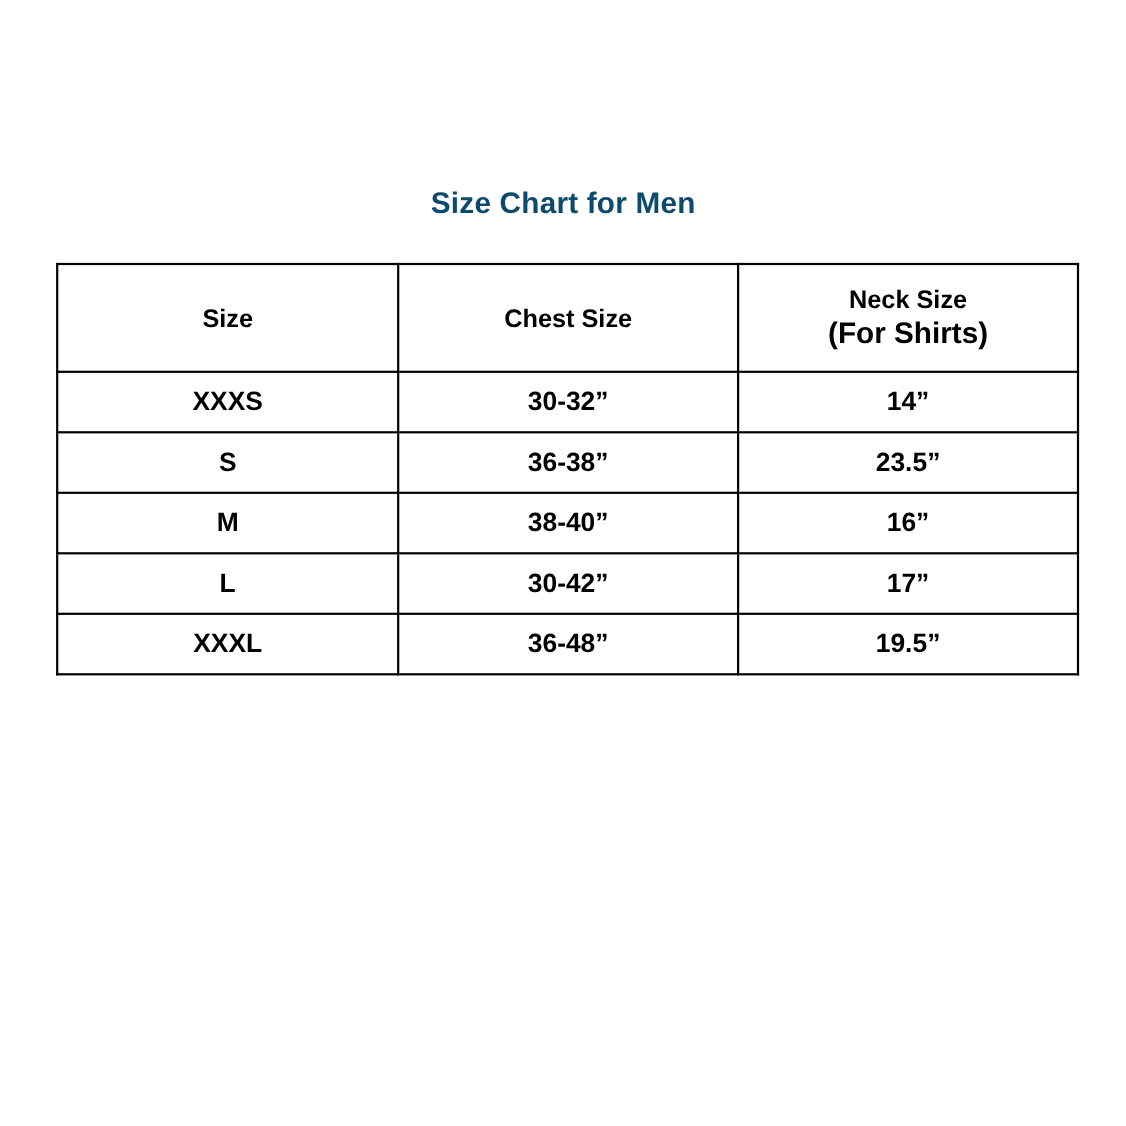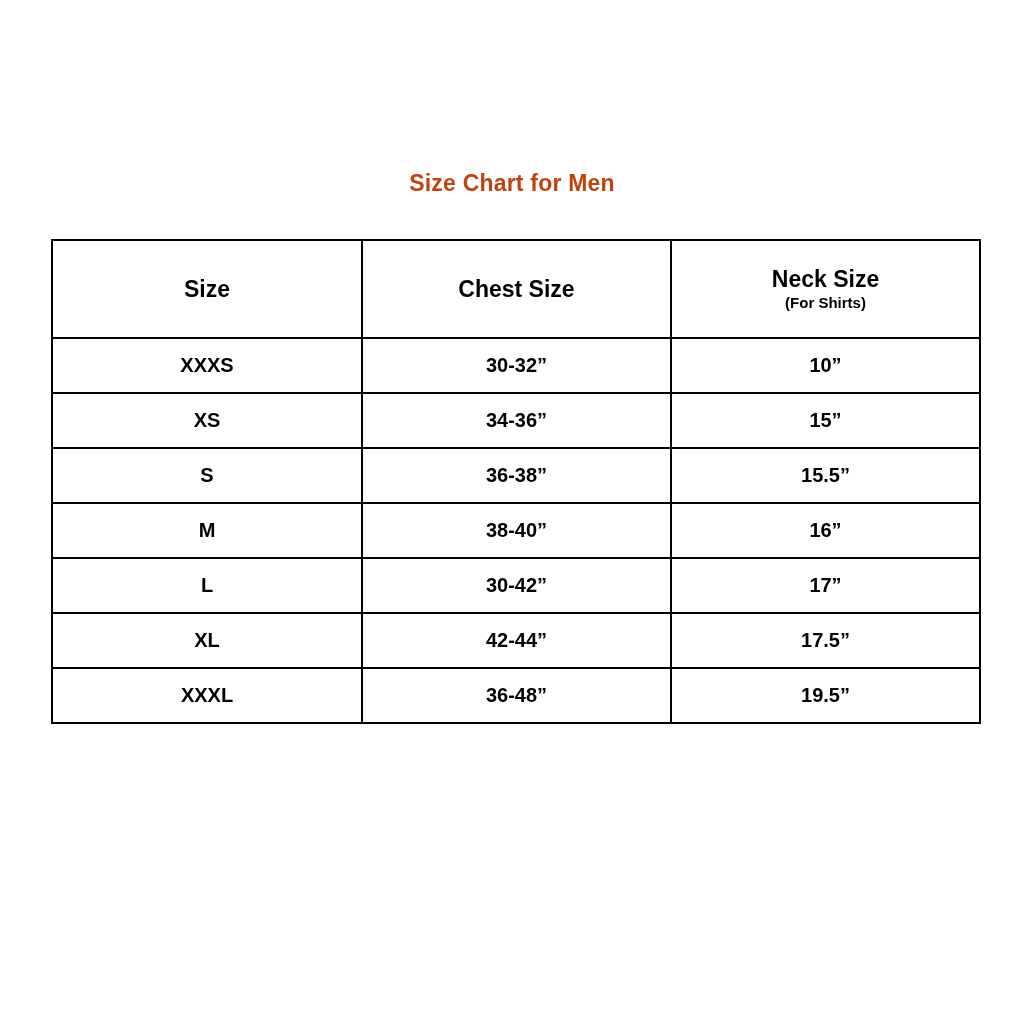--- a/index.html
+++ b/index.html
@@ -22,24 +22,24 @@
     width: 1024px;
     height: 1024px;
     background: #ffffff;
   }
   .chart-title {
     position: absolute;
     left: 0;
     top: 170px;
     width: 1024px;
     text-align: center;
-    font-size: 23px;
+    font-size: 27px;
     font-weight: bold;
     letter-spacing: 0.2px;
-    color: #c2410c;
+    color: #0c4a6e;
   }
   .size-table {
     position: absolute;
     left: 51px;
     top: 239px;
     width: 922px;
     border-collapse: collapse;
     table-layout: fixed;
   }
   .size-table td, .size-table th {
@@ -50,28 +50,28 @@
     color: #000000;
     padding: 0;
   }
   .size-table thead th {
     height: 96px;
     font-size: 23px;
     line-height: 1.25;
   }
   .size-table tbody td {
     height: 53px;
-    font-size: 20px;
+    font-size: 24px;
   }
   .col-size { width: 308px; margin-left: 29px; }
   .col-chest { width: 307px; }
   .col-neck { width: 307px; }
   .sub {
     display: block;
-    font-size: 15px;
+    font-size: 27px;
     font-weight: bold;
   }
 </style>
 </head>
 <body>
 
 <div class="page">
 
   <div class="chart-title">Size Chart for Men</div>
 
@@ -87,48 +87,38 @@
         <th class="col-neck">
           <span>Neck Size</span>
           <span class="sub">(For Shirts)</span>
         </th>
       </tr>
     </thead>
     <tbody>
       <tr>
         <td>XXXS</td>
         <td>30-32”</td>
-        <td>10”</td>
-      </tr>
-      <tr>
-        <td>XS</td>
-        <td>34-36”</td>
-        <td>15”</td>
+        <td>14”</td>
       </tr>
       <tr>
         <td>S</td>
         <td>36-38”</td>
-        <td>15.5”</td>
+        <td>23.5”</td>
       </tr>
       <tr>
         <td>M</td>
         <td>38-40”</td>
         <td>16”</td>
       </tr>
       <tr>
         <td>L</td>
         <td>30-42”</td>
         <td>17”</td>
       </tr>
       <tr>
-        <td>XL</td>
-        <td>42-44”</td>
-        <td>17.5”</td>
-      </tr>
-      <tr>
         <td>XXXL</td>
         <td>36-48”</td>
         <td>19.5”</td>
       </tr>
     </tbody>
   </table>
 
 </div>
 
 </body></html>

